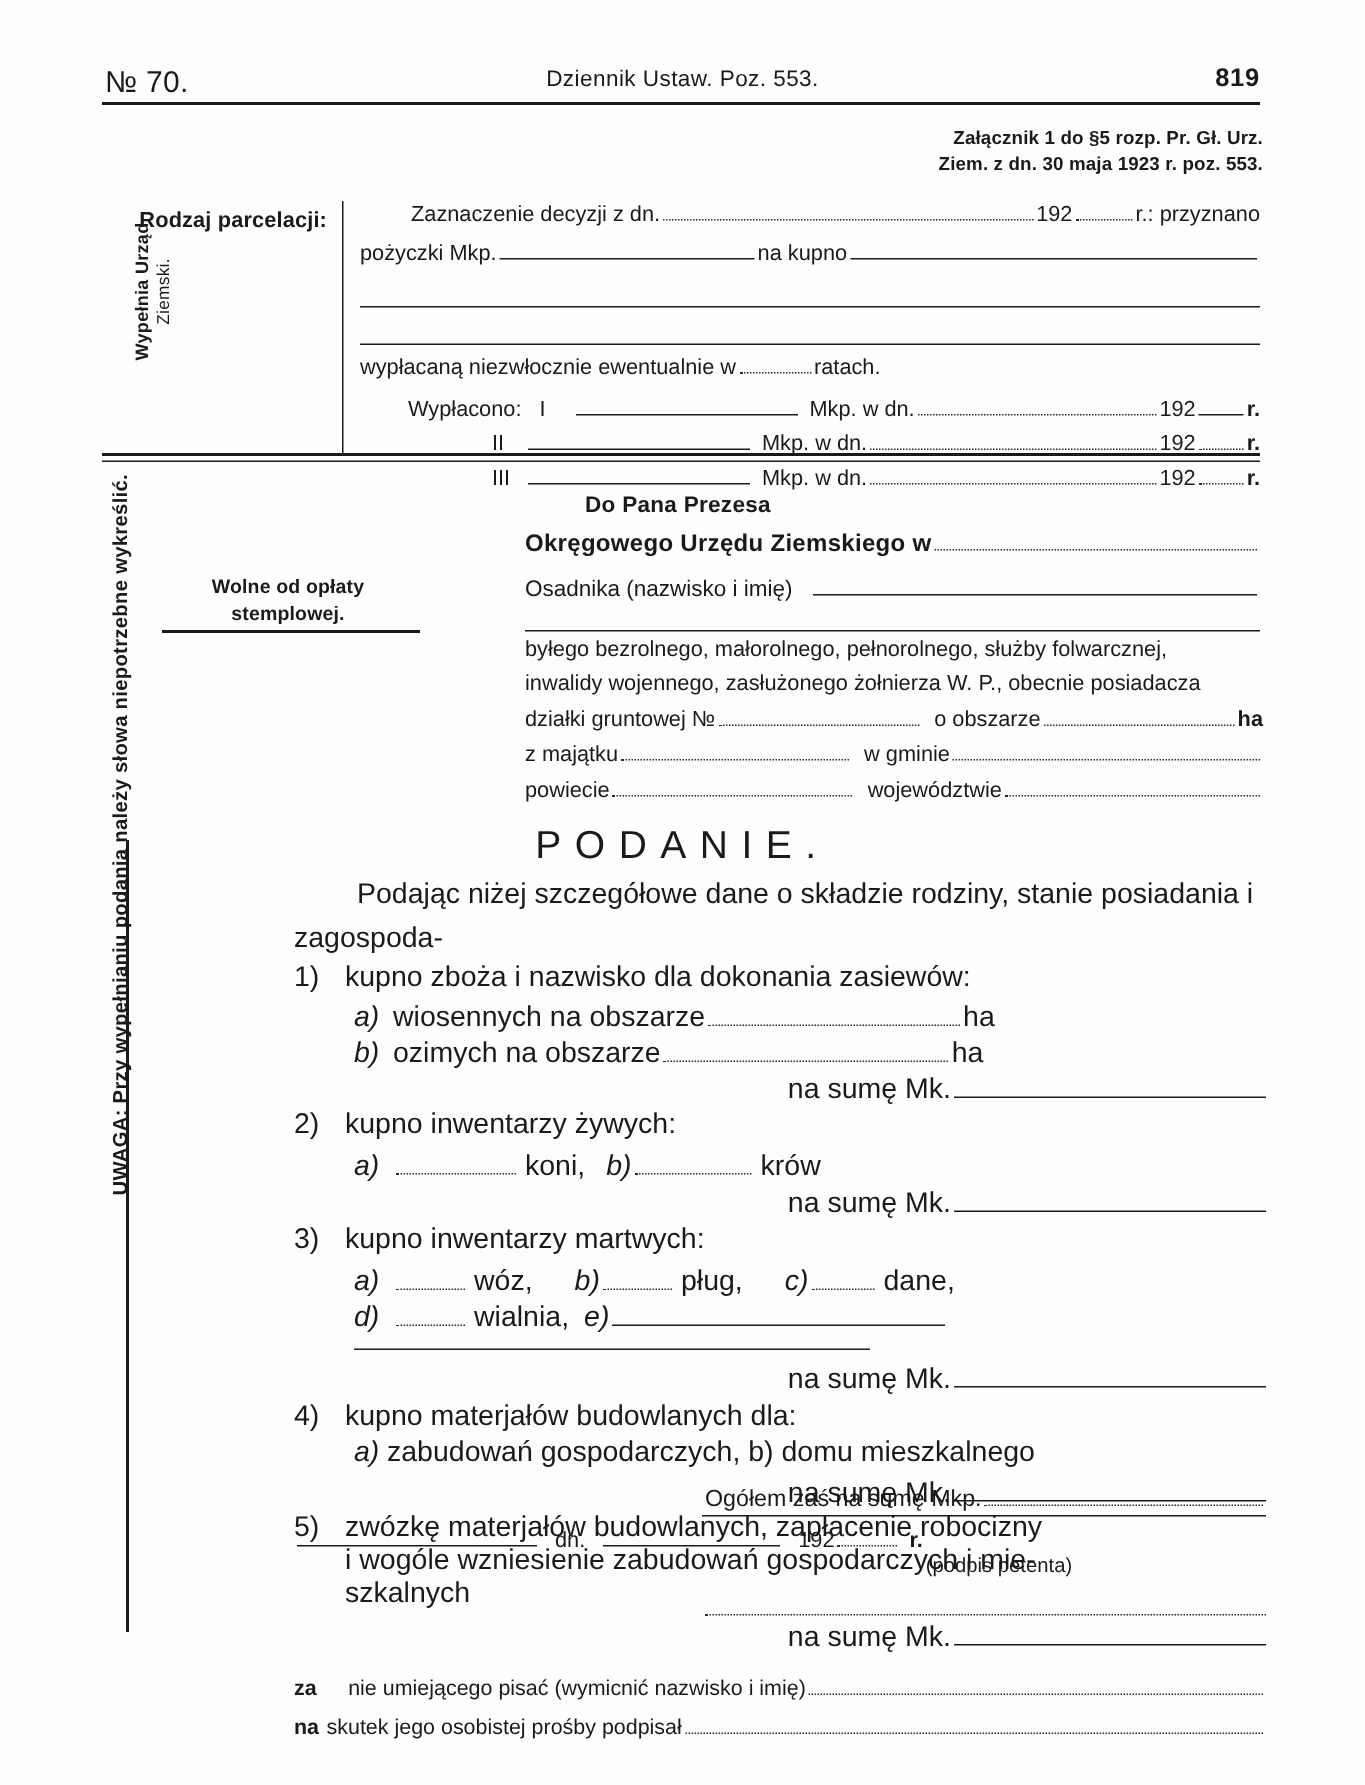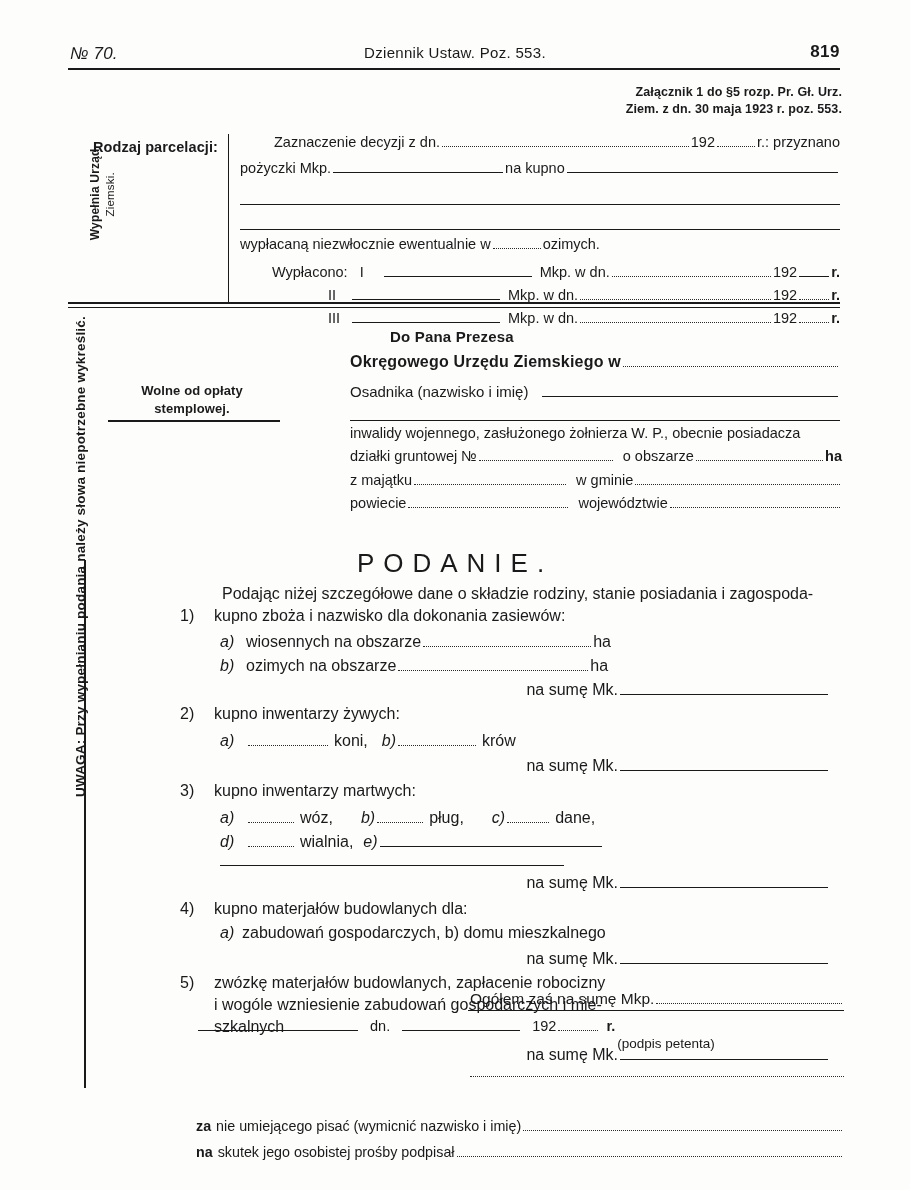--- a/index.html
+++ b/index.html
@@ -26,23 +26,22 @@
   .running-head {
     position: absolute;
     left: 70px;
     top: 44px;
     width: 770px;
     height: 20px;
   }
   .rh-left {
     position: absolute;
     left: 0; top: 0;
-    font-size: 17px;
+    font-size: 20px;
     letter-spacing: .2px;
-    font-style: italic;
   }
   .rh-center {
     position: absolute;
     left: 0; top: 0;
     width: 770px;
     text-align: center;
     font-size: 15px;
     letter-spacing: .3px;
   }
   .rh-right {
@@ -247,24 +246,24 @@
     left: 84px;
     top: 560px;
     width: 0;
     height: 528px;
     border-left: 2px solid #1a1a1a;
   }
 
   
   .req {
     position: absolute;
-    left: 180px;
+    left: 196px;
     top: 582px;
     width: 648px;
-    font-size: 16px;
+    font-size: 19px;
   }
   .req-intro { line-height: 1.55; }
   .req-intro .ri1 { text-indent: 42px; }
 
   .item { display: flex; align-items: baseline; white-space: nowrap; }
   .item-num {
     width: 34px;
     flex: 0 0 34px;
     text-align: left;
   }
@@ -396,21 +395,21 @@
         <span>na kupno</span>
         <span class="rule flexfill" style="min-width:60px"></span>
       </div>
 
       <div class="standalone-rule" style="width:600px;margin-top:16px"></div>
       <div class="standalone-rule" style="width:600px;margin-top:24px"></div>
 
       <div class="of-row of-r5">
         <span>wypłacaną niezwłocznie ewentualnie w</span>
         <span class="dots" style="width:48px"></span>
-        <span>ozimych.</span>
+        <span>ratach.</span>
       </div>
 
       <div class="of-row of-r6">
         <span>Wypłacono:</span>
         <span style="display:inline-block;width:22px;text-align:left;padding-left:12px">I</span>
         <span class="rule" style="width:148px"></span>
         <span style="padding-left:6px">Mkp. w dn.</span>
         <span class="dots flexfill" style="min-width:40px"></span>
         <span>192</span>
         <span class="rule" style="width:30px"></span>
@@ -458,20 +457,21 @@
       <span class="dots flexfill" style="min-width:60px"></span>
     </div>
     <div class="ad-line ad-l3">
       <span>Osadnika (nazwisko i imię)</span>
       <span class="rule flexfill" style="min-width:60px;margin-left:14px"></span>
     </div>
     <div class="standalone-rule" style="width:490px"></div>
   </div>
 
   <div class="addr-para">
+    <div>byłego bezrolnego, małorolnego, pełnorolnego, służby folwarcznej,</div>
     <div>inwalidy wojennego, zasłużonego żołnierza W. P., obecnie posiadacza</div>
 
     <div class="ap-row">
       <span>działki gruntowej №</span>
       <span class="dots" style="width:134px"></span>
       <span style="padding-left:8px">o obszarze</span>
       <span class="dots flexfill" style="min-width:40px"></span>
       <span style="font-weight:bold">ha</span>
     </div>
 
@@ -613,21 +613,21 @@
     <span class="dots" style="width:40px"></span>
     <span style="font-weight:bold;padding-left:6px">r.</span>
   </div>
 
   <div class="petent">(podpis petenta)</div>
   <div class="sig-rule"></div>
 
   <div class="footer-lines">
     <div class="fl-row">
       <b>za</b>
-      <span style="padding-left:5px">nie umiejącego pisać (wymicnić nazwisko i imię)</span>
+      <span style="padding-left:21px">nie umiejącego pisać (wymicnić nazwisko i imię)</span>
       <span class="dots flexfill" style="min-width:60px"></span>
     </div>
     <div class="fl-row">
       <b>na</b>
       <span style="padding-left:5px">skutek jego osobistej prośby podpisał</span>
       <span class="dots flexfill" style="min-width:60px"></span>
     </div>
   </div>
 
 </div>

